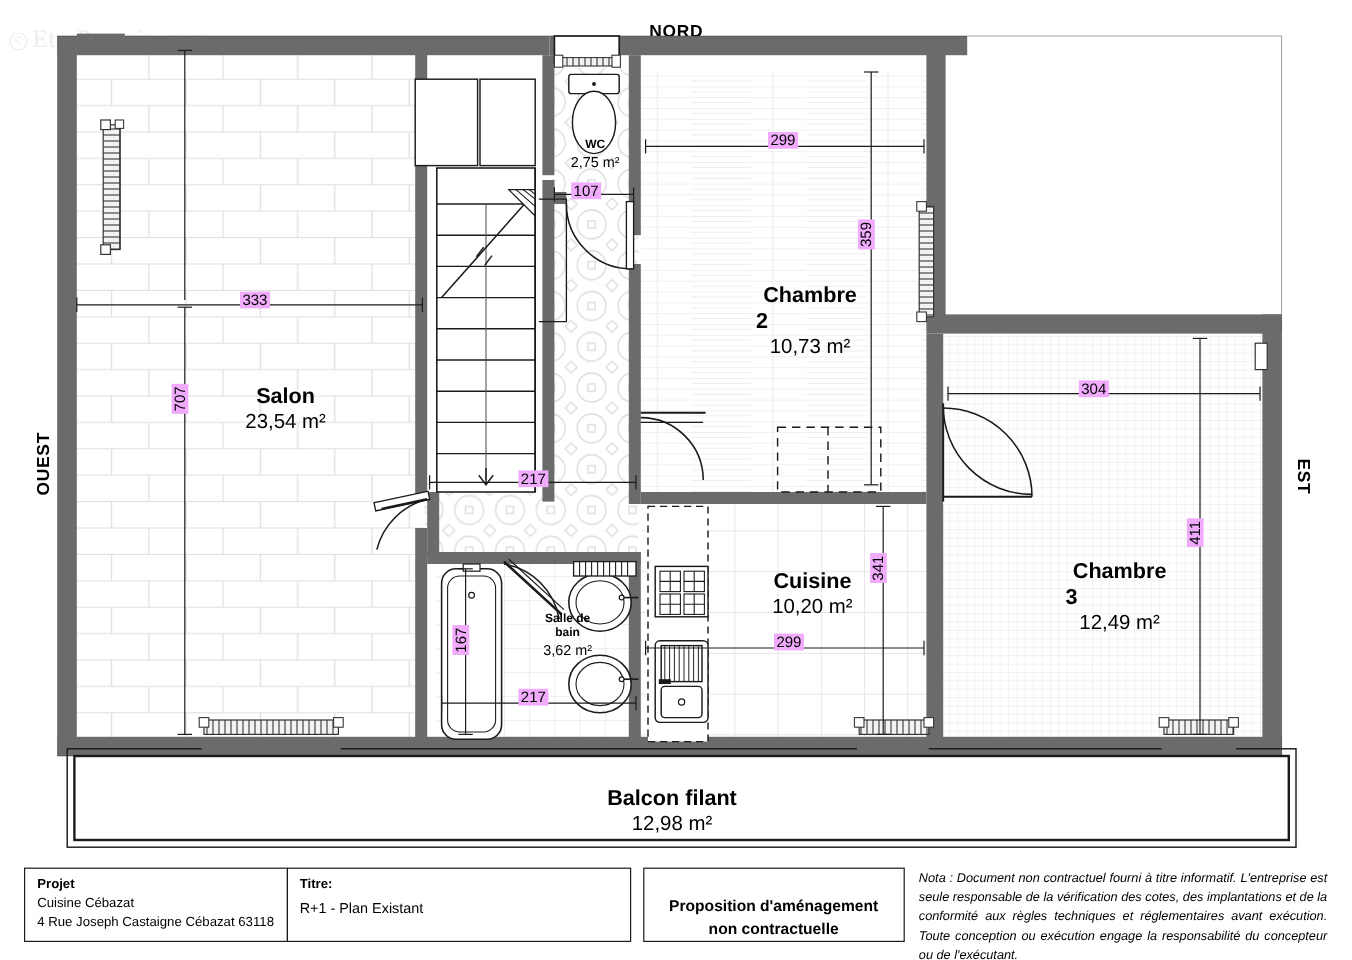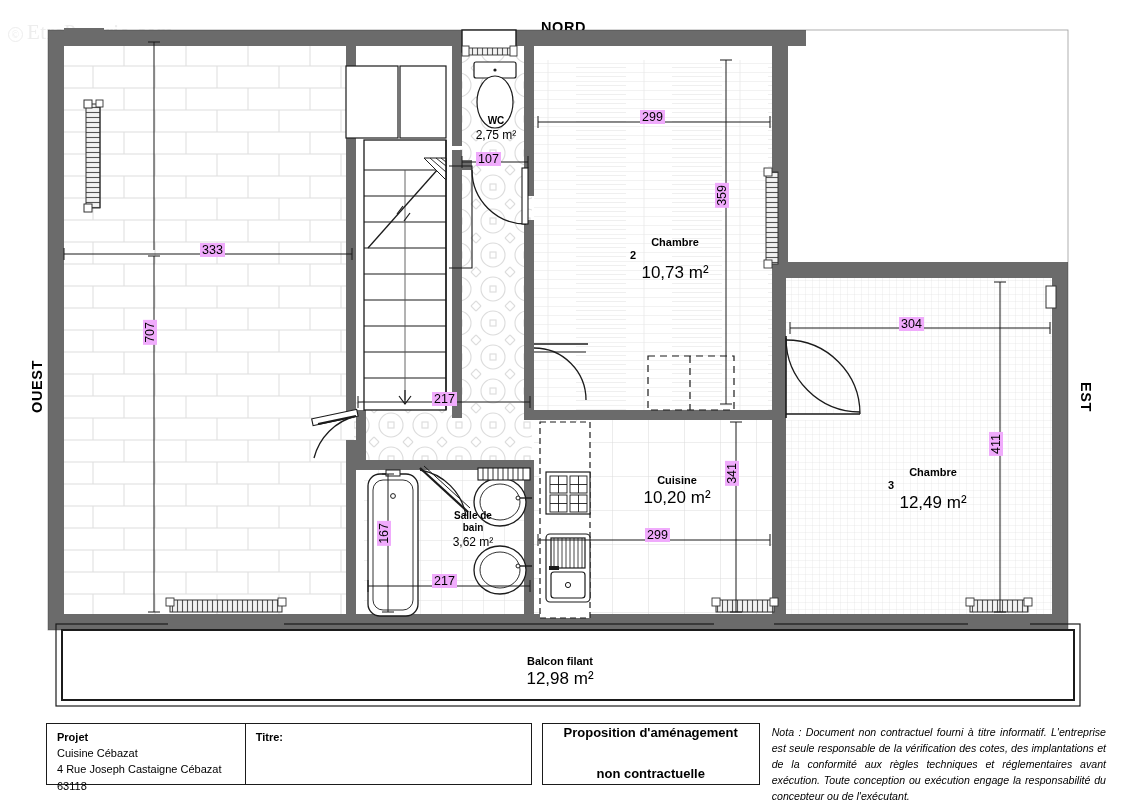--- a/index.html
+++ b/index.html
@@ -43,21 +43,21 @@
 
   
   #plan { position: absolute; left: 0; top: 0; width: 1127px; height: 710px; }
 
   
   .room-label {
     position: absolute; text-align: center; color: #000;
     line-height: 1.18; pointer-events: none;
   }
   .room-label .rname {
-    font-weight: bold; font-size: 11px; display: block;
+    font-weight: bold; font-size: 18px; display: block;
   }
   .room-label .rarea {
     font-size: 17px; display: block; margin-top: 1px;
   }
   .room-label.small .rname { font-size: 10px; }
   .room-label.small .rarea { font-size: 12px; }
 
   
   .dim {
     position: absolute; font-size: 12.5px; color: #000;
@@ -65,25 +65,25 @@
   }
   .dim.vert { writing-mode: vertical-rl; transform: rotate(180deg); padding: 2px 0; }
 
   
   #titleblock {
     position: absolute; left: 20px; top: 723px;
     width: 1090px; height: 62px;
     display: flex; align-items: stretch;
   }
   #titleblock .cell { border: 1.3px solid #1b1b1b; background: #fff; }
-  #tb-projet { width: 200px; padding: 6px 8px 0 10px; margin-left: 26px; }
+  #tb-projet { width: 220px; padding: 6px 8px 0 10px; }
   #tb-titre  { width: 287px; padding: 6px 8px 0 10px; margin-left: -1.3px; }
   #tb-prop   { width: 218px; margin-left: 10px;
                display: flex; flex-direction: column; align-items: center;
-               justify-content: space-between; text-align: center; }
+               justify-content: flex-end; text-align: center; }
   #tb-nota   { flex: 1; border: none; padding: 2px 4px 0 12px; }
 
   .tb-head { font-weight: bold; font-size: 11px; color: #000; line-height: 1.35; }
   .tb-line { font-size: 11px; color: #000; line-height: 1.5; }
   #tb-titre .tb-line { font-size: 12px; margin-top: 3px; }
   #tb-prop .tb-line { font-weight: bold; font-size: 13px; line-height: 1.45; }
   #tb-nota .nota {
     font-size: 10.6px; font-style: italic; color: #000;
     line-height: 1.5; text-align: justify;
     font-family: "Liberation Sans", sans-serif;
@@ -473,20 +473,24 @@
       <path d="M388 474 V612"></path>
       <path d="M382 474 H394"></path>
         <path d="M382 612 H394"></path>
 
       <path d="M368 586 H530"></path>
       <path d="M368 580 V592"></path>
         <path d="M530 580 V592"></path>
     </g>
   </svg>
 
+  <div class="room-label" style="left:168px; top:320px; width:140px;">
+    <span class="rname">Salon</span>
+    <span class="rarea">23,54 m²</span>
+  </div>
 
   <div class="room-label small" style="left:446px; top:115px; width:100px;">
     <span class="rname">WC</span>
     <span class="rarea">2,75 m²</span>
   </div>
 
 
   <div class="room-label" style="left:600px; top:236px; width:150px; text-align:center;">
     <span class="rname">Chambre</span>
     <span class="rname" style="text-align:left; padding-left:30px;">2</span>
@@ -536,20 +540,21 @@
   <div id="titleblock">
 
     <div class="cell" id="tb-projet">
       <div class="tb-head">Projet</div>
       <div class="tb-line">Cuisine Cébazat</div>
       <div class="tb-line">4 Rue Joseph Castaigne Cébazat 63118</div>
     </div>
 
     <div class="cell" id="tb-titre">
       <div class="tb-head">Titre:</div>
+      <div class="tb-line">R+1 - Plan Existant</div>
     </div>
 
     <div class="cell" id="tb-prop">
       <div class="tb-line">Proposition d'aménagement</div>
       <div class="tb-line">non contractuelle</div>
     </div>
 
     <div id="tb-nota">
       <div class="nota">Nota : Document non contractuel fourni à titre informatif. L'entreprise est seule responsable de la vérification des cotes, des implantations et de la conformité aux règles techniques et réglementaires avant exécution. Toute conception ou exécution engage la responsabilité du concepteur ou de l'exécutant.</div>
     </div>

